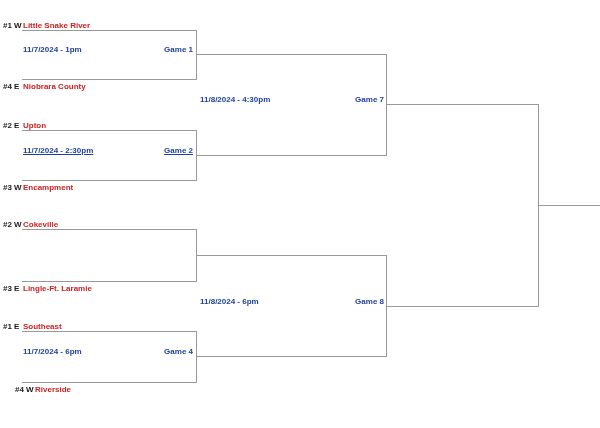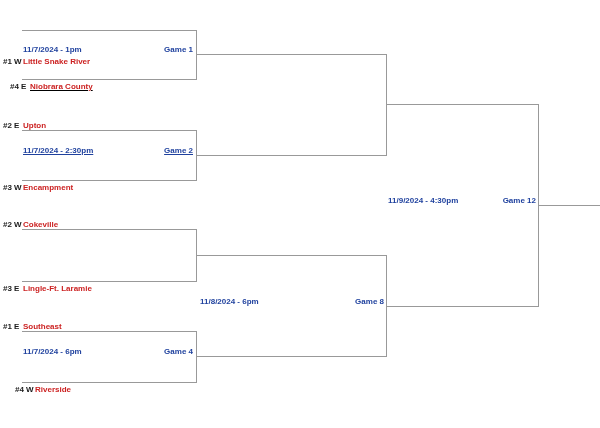--- a/index.html
+++ b/index.html
@@ -50,24 +50,24 @@
 </head>
 <body>
 
 <div class="bracket">
 
   <div class="line h" style="left:22px; top:30px; width:174px;"></div>
   <div class="line v" style="left:196px; top:30px; height:50px;"></div>
   <div class="line h" style="left:22px; top:79px; width:174px;"></div>
   <div class="line h" style="left:196px; top:54px; width:190px;"></div>
 
-  <div class="team-row" style="left:3px; top:21px;margin-top:36px;">
+  <div class="team-row" style="left:3px; top:21px;">
     <span class="seed">#1 W</span><span class="team">Little Snake River</span>
   </div>
-  <div class="team-row" style="left:10px; top:82px;text-decoration:underline;">
+  <div class="team-row" style="left:3px; top:82px;">
     <span class="seed">#4 E</span><span class="team">Niobrara County</span>
   </div>
   <div class="info-row" style="left:23px; top:45px; width:170px;">
     <span>11/7/2024 - 1pm</span>
     <span>Game 1</span>
   </div>
 
   <div class="line h" style="left:22px; top:130px; width:174px;"></div>
   <div class="line v" style="left:196px; top:130px; height:51px;"></div>
   <div class="line h" style="left:22px; top:180px; width:174px;"></div>
@@ -107,28 +107,28 @@
   <div class="team-row" style="left:15px; top:385px;">
     <span class="seed">#4 W</span><span class="team">Riverside</span>
   </div>
   <div class="info-row" style="left:23px; top:347px; width:170px;">
     <span>11/7/2024 - 6pm</span>
     <span>Game 4</span>
   </div>
 
   <div class="line v" style="left:386px; top:54px; height:102px;"></div>
   <div class="line h" style="left:386px; top:104px; width:152px;"></div>
+  <div class="info-row" style="left:200px; top:95px; width:184px;">
+    <span>11/8/2024 - 4:30pm</span>
+    <span>Game 7</span>
+  </div>
 
   <div class="line v" style="left:386px; top:255px; height:102px;"></div>
   <div class="line h" style="left:386px; top:306px; width:152px;"></div>
   <div class="info-row" style="left:200px; top:297px; width:184px;">
     <span>11/8/2024 - 6pm</span>
     <span>Game 8</span>
   </div>
 
   <div class="line v" style="left:538px; top:104px; height:203px;"></div>
   <div class="line h" style="left:538px; top:205px; width:62px;"></div>
-  <div class="info-row" style="left:388px; top:196px; width:148px;">
-    <span>11/9/2024 - 4:30pm</span>
-    <span>Game 12</span>
-  </div>
 
 </div>
 
 </body></html>

